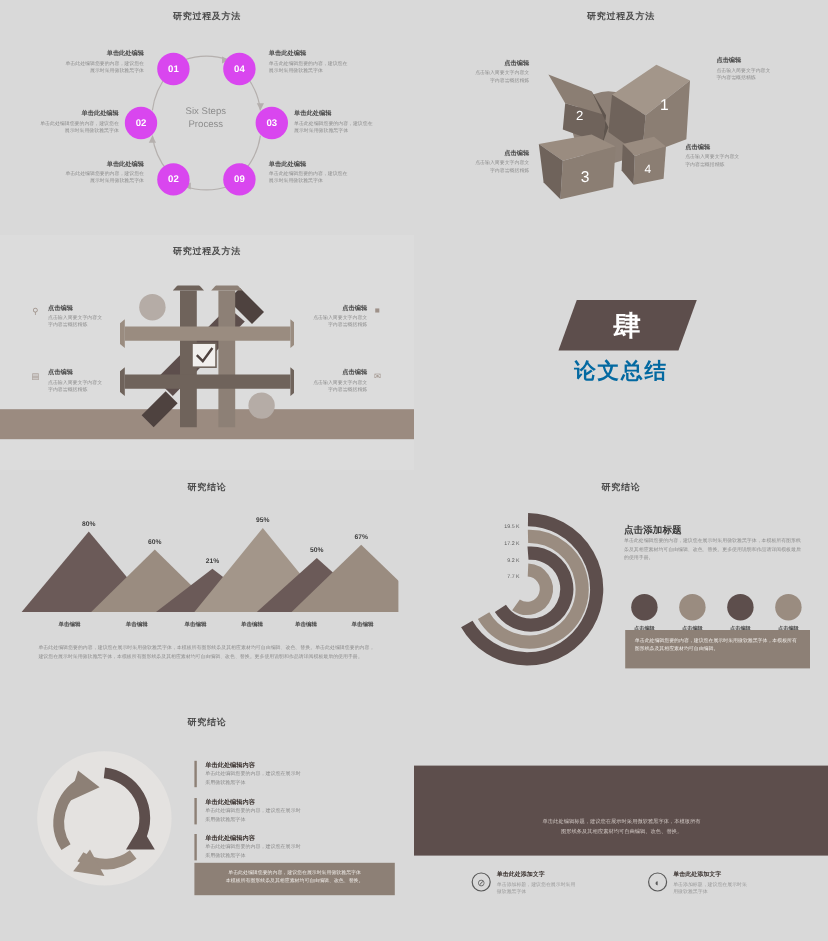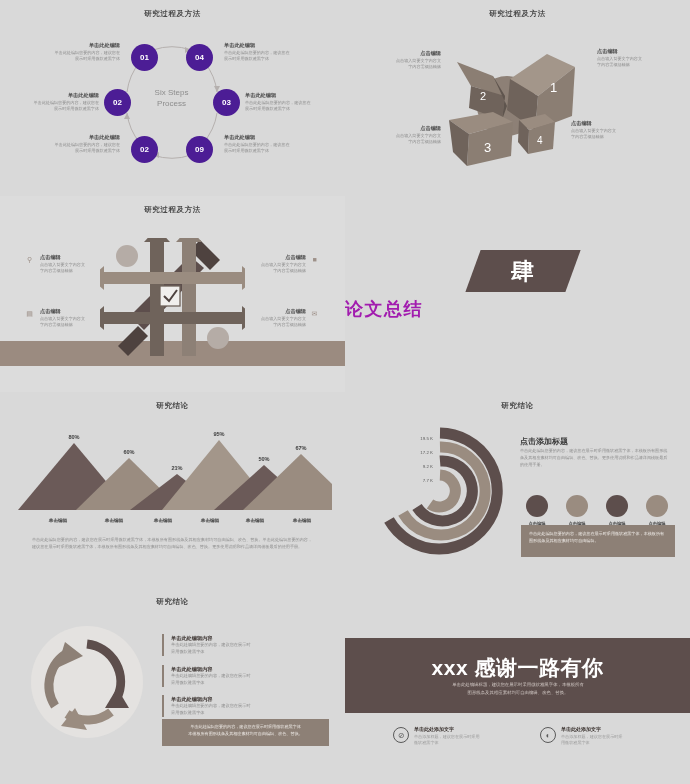--- a/index.html
+++ b/index.html
@@ -26,21 +26,21 @@
   
   .blk{position:absolute;}
   .blk .h{font-size:5.2px;font-weight:bold;color:#4a4a4a;line-height:1.5;}
   .blk .p{font-size:4.1px;color:#8d8d8d;line-height:1.55;}
   .ta-r{text-align:right;}
   .ta-l{text-align:left;}
 
   
   .circ{
     position:absolute;width:27px;height:27px;border-radius:50%;
-    background:#4c1d95;color:#fff;font-size:8px;font-weight:bold;
+    background:#d946ef;color:#fff;font-size:8px;font-weight:bold;
     display:flex;align-items:center;justify-content:center;
     font-family:"Liberation Sans",sans-serif;
   }
   .hub{
     position:absolute;left:139px;top:88px;width:65px;text-align:center;
     font-size:8px;color:#8d8d8d;line-height:1.35;
   }
   .ring-svg{position:absolute;left:0;top:0;}
 
   
@@ -58,22 +58,22 @@
   .para{
     position:absolute;left:128px;top:54px;width:100px;height:42px;
     background:#5d4e4c;transform:skewX(-20deg);
   }
   .para-num{
     position:absolute;left:128px;top:54px;width:100px;height:42px;
     display:flex;align-items:center;justify-content:center;
     color:#fff;font-size:23px;font-weight:bold;letter-spacing:1px;
   }
   .chap-sub{
-    position:absolute;left:0;right:0;top:101px;text-align:left;
-    font-size:18px;font-weight:bold;color:#a21caf;letter-spacing:1.5px;
+    position:absolute;left:0;right:0;top:101px;text-align:center;
+    font-size:18px;font-weight:bold;color:#0369a1;letter-spacing:1.5px;
   }
 
   
   .mt-svg{position:absolute;left:14px;top:46px;}
   .mt-val{position:absolute;font-size:5.6px;font-weight:bold;color:#3e3e3e;text-align:center;width:34px;}
   .mt-lab{position:absolute;font-size:4.6px;font-weight:bold;color:#4a4a4a;text-align:center;width:44px;}
   .mt-note{
     position:absolute;left:32px;top:145px;width:280px;
     font-size:4.1px;color:#8d8d8d;line-height:1.6;text-align:justify;
   }
@@ -429,21 +429,20 @@
       <div class="bp" style="white-space:pre-line;">单击此处编辑您要的内容，建议您在展示时
 采用微软雅黑字体</div>
     </div>
 
     <div class="cy-foot" style="white-space:pre-line;">单击此处编辑您要的内容，建议您在展示时采用微软雅黑字体
 本模板所有图形线条及其相应素材均可自由编辑、改色、替换。</div>
   </div>
 
   <div class="slide">
     <div class="tk-band"></div>
-    <div class="tk-title">xxx 感谢一路有你</div>
     <div class="tk-sub" style="white-space:pre-line;">单击此处编辑标题，建议您在展示时采用微软雅黑字体，本模板所有
 图形线条及其相应素材均可自由编辑、改色、替换。</div>
 
     <div class="tk-item" style="left:48px;width:150px;">
       <div class="tk-ic" style="left:0;top:1px;">⊘</div>
       <div style="margin-left:21px;">
         <div class="tk-h">单击此处添加文字</div>
         <div class="tk-p" style="white-space:pre-line;">单击添加标题，建议您在展示时采用
 微软雅黑字体</div>
       </div>

